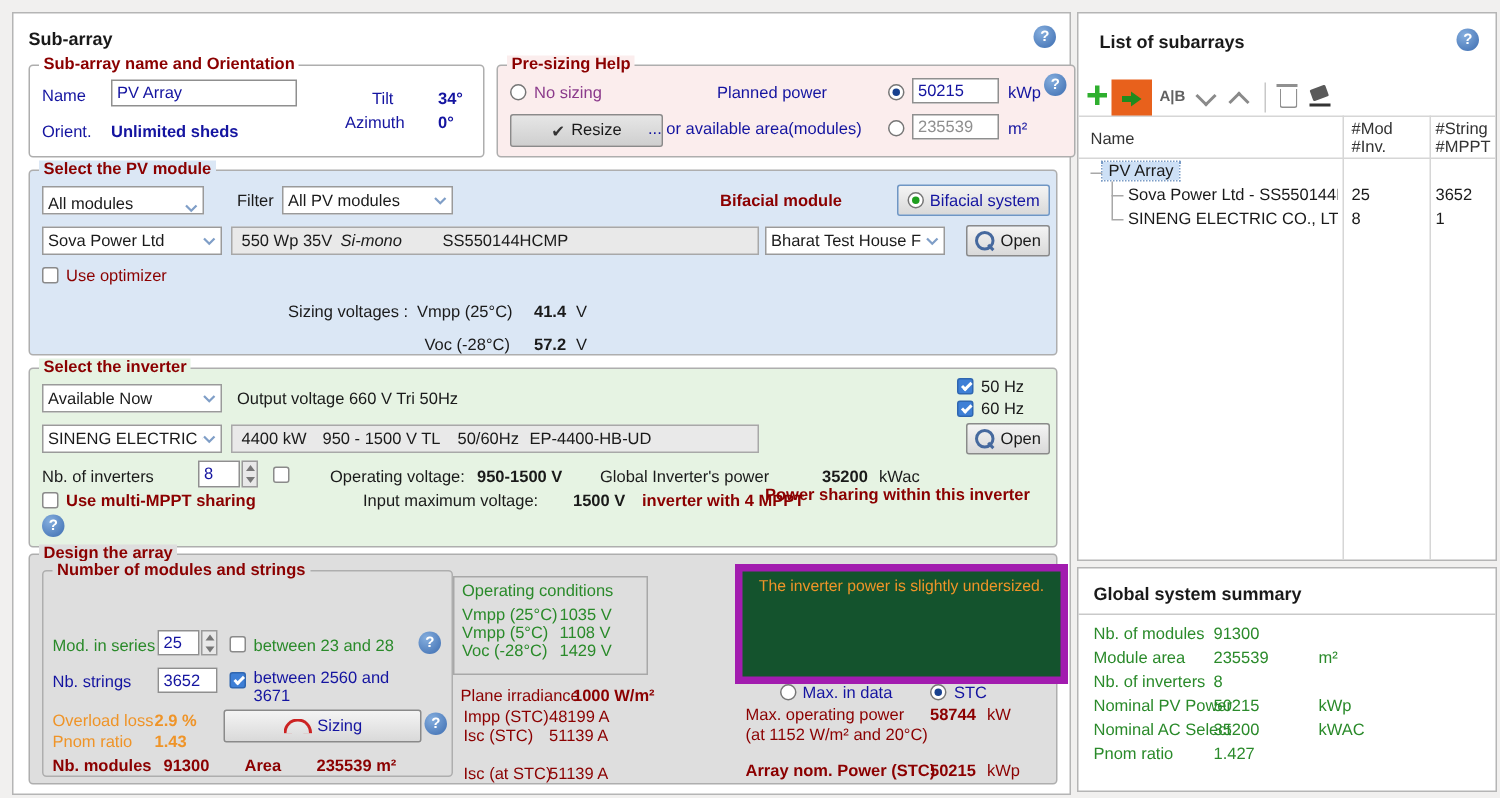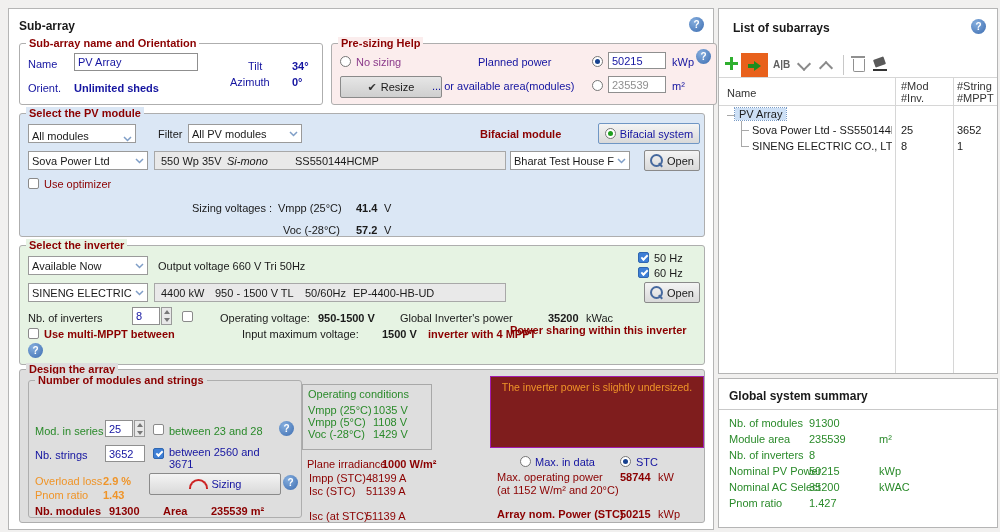--- a/index.html
+++ b/index.html
@@ -186,21 +186,21 @@
           <i class="up"></i>
           <i class="dn"></i>
         </span>
       <span class="chk" style="left:162px;top:65px;"></span>
       <span class="abs r" style="left:200px;top:66px;width:92px;">Operating voltage:</span>
       <span class="abs b" style="left:298px;top:66px;">950-1500 V</span>
       <span class="abs" style="left:380px;top:66px;">Global Inverter's power</span>
       <span class="abs b" style="left:528px;top:66px;">35200</span>
       <span class="abs" style="left:566px;top:66px;">kWac</span>
       <span class="chk" style="left:8px;top:82px;"></span>
-      <span class="abs maroon b" style="left:24px;top:82px;">Use multi-MPPT between</span>
+      <span class="abs maroon b" style="left:24px;top:82px;">Use multi-MPPT sharing</span>
       <span class="abs" style="left:222px;top:82px;">Input maximum voltage:</span>
       <span class="abs b" style="left:362px;top:82px;">1500 V</span>
       <span class="abs maroon b" style="left:408px;top:82px;">inverter with 4 MPPT</span>
       <span class="abs maroon b r" style="left:490px;top:78px;width:186px;line-height:12px;">Power sharing within this inverter</span>
       <div class="abs help" style="left:8px;top:97px;">?</div>
     </div>
 
     <div class="grp" style="left:10px;top:360px;width:684px;height:152px;background:#dedede;">
       <span class="gt">Design the array</span>
 
@@ -246,21 +246,21 @@
       </div>
       <span class="abs maroon" style="left:287px;top:88px;">Plane irradiance</span>
       <span class="abs maroon b" style="left:362px;top:88px;">1000 W/m²</span>
       <span class="abs maroon" style="left:289px;top:102px;">Impp (STC)</span>
       <span class="abs maroon" style="left:346px;top:102px;">48199 A</span>
       <span class="abs maroon" style="left:289px;top:115px;">Isc (STC)</span>
       <span class="abs maroon" style="left:346px;top:115px;">51139 A</span>
       <span class="abs maroon" style="left:289px;top:140px;">Isc (at STC)</span>
       <span class="abs maroon" style="left:346px;top:140px;">51139 A</span>
 
-      <div class="abs" style="left:470px;top:6px;width:212px;height:70px;background:#7f1d1d;border:1px solid #a21caf;text-align:center;">
+      <div class="abs" style="left:470px;top:6px;width:212px;height:70px;background:#14532d;border:5px solid #a21caf;text-align:center;">
         <span class="orange" style="display:inline-block;margin-top:4px;font-size:10.5px;">The inverter power is slightly undersized.</span>
       </div>
       <span class="rad" style="left:500px;top:86px;"></span>
       <span class="abs navy" style="left:515px;top:86px;">Max. in data</span>
       <span class="rad on" style="left:600px;top:86px;"></span>
       <span class="abs navy" style="left:616px;top:86px;">STC</span>
       <span class="abs maroon" style="left:477px;top:101px;">Max. operating power</span>
       <span class="abs maroon b" style="left:600px;top:101px;">58744</span>
       <span class="abs maroon" style="left:638px;top:101px;">kW</span>
       <span class="abs maroon" style="left:477px;top:114px;">(at 1152 W/m²  and 20°C)</span>

